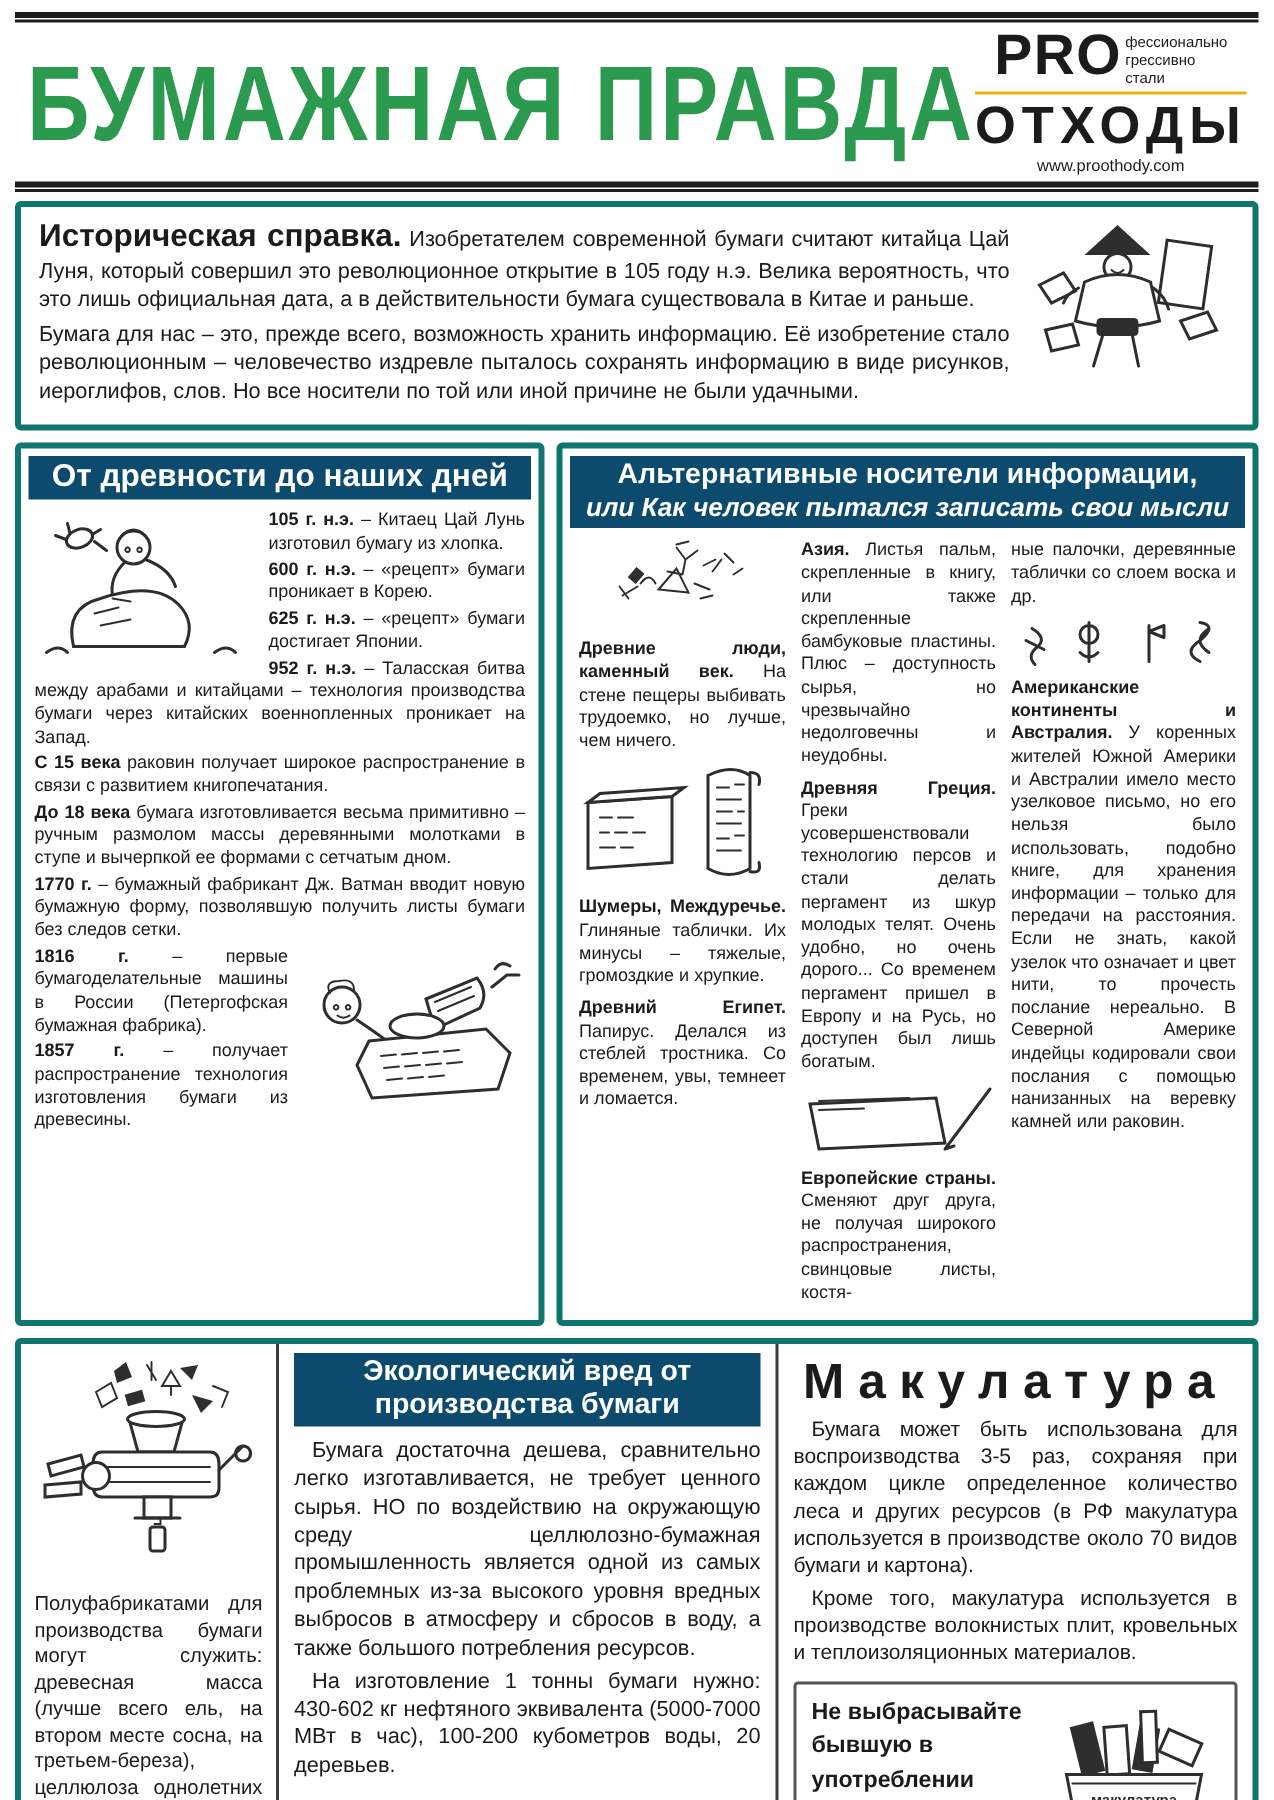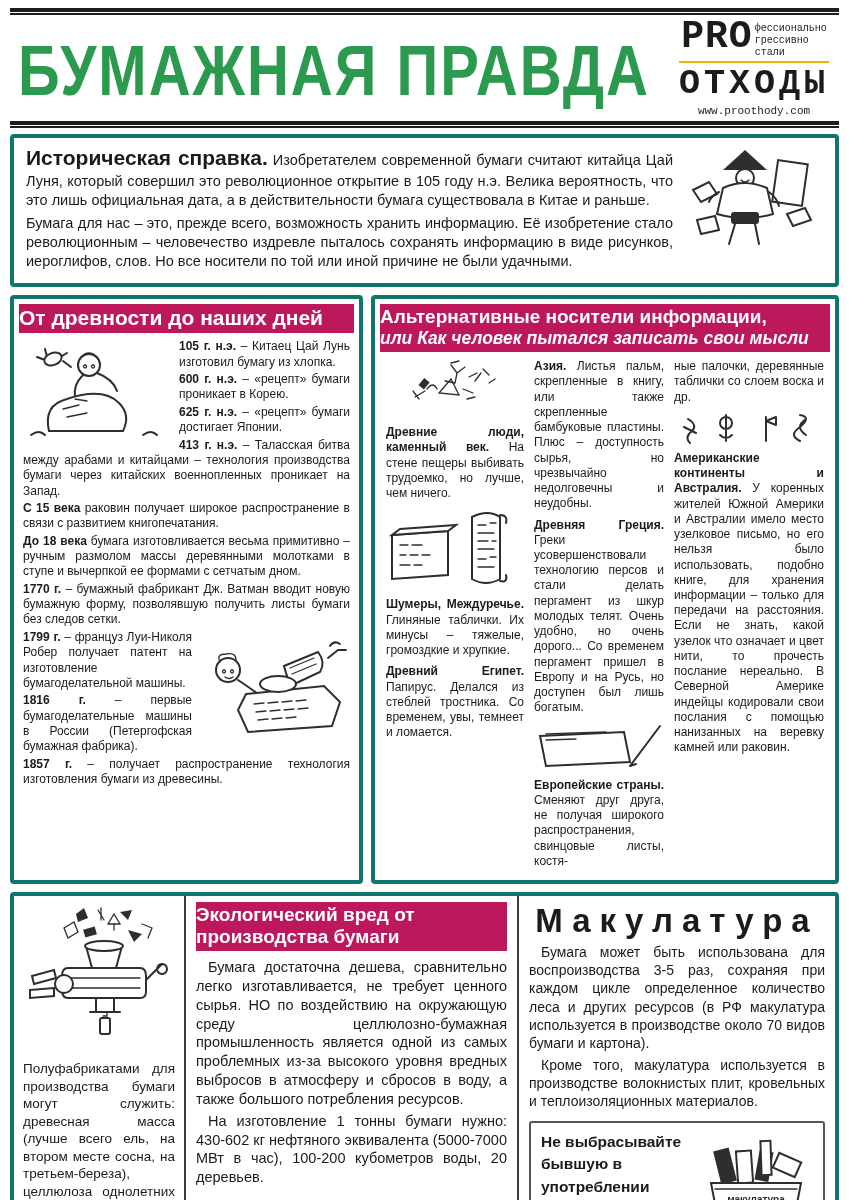--- a/index.html
+++ b/index.html
@@ -11,38 +11,38 @@
   }
   .rule-double { border-top:4px solid #1d1d1d; border-bottom:2px solid #1d1d1d; height:7px; }
   .box { border:4px solid #0f766e; border-radius:4px; background:#fff; }
 
   
   .masthead { display:flex; justify-content:space-between; align-items:center; padding:6px 8px 4px; }
   .masthead-title {
     color:#2b9a4e; font-weight:bold; font-size:58px; letter-spacing:2px;
     transform:scaleY(1.22); transform-origin:left center; display:inline-block; white-space:nowrap;
   }
-  .logo { text-align:center; padding-right:2px;font-family:Liberation Mono, monospace; }
+  .logo { text-align:center; padding-right:2px; }
   .logo-top { display:flex; align-items:flex-start; justify-content:center; }
   .logo-pro { font-size:38px; font-weight:bold; line-height:0.85; letter-spacing:1px; }
   .logo-suffixes { font-size:10px; text-align:left; line-height:1.2; margin-left:2px; margin-top:2px; }
   .logo-name { font-size:35px; font-weight:bold; letter-spacing:4px; border-top:2px solid #eab308; margin-top:2px; padding-top:1px; }
   .logo-url { font-size:11px; margin-top:1px; }
 
   
   .intro { margin-top:6px; padding:6px 12px 8px; font-size:14.5px; line-height:1.32; text-align:justify; }
   .intro-lead { font-size:21px; font-weight:bold; }
   .intro p { margin:0 0 4px; }
   .intro-illustration { float:right; width:140px; height:108px; margin:2px 0 2px 10px; }
 
   
   .columns-top { display:flex; gap:8px; margin-top:8px; align-items:stretch; }
   .col-left { width:374px; padding:5px; }
   .col-right { flex:1; padding:5px; }
-  .green-banner { background:#be185d; color:#fff; font-weight:bold; text-align:left; padding:2px 0 3px; }
+  .green-banner { background:#0c4a6e; color:#fff; font-weight:bold; text-align:center; padding:2px 0 3px; }
   .banner-1line { font-size:21px; }
   .banner-l1 { font-size:19px; line-height:1.15; }
   .banner-l2 { font-size:17.5px; font-style:italic; line-height:1.2; }
   .timeline { padding:6px 4px 0; font-size:12px; line-height:1.28; text-align:justify; }
   .timeline p { margin:0 0 2px; }
   .b { font-weight:bold; }
   .caveman-svg { float:left; width:148px; height:104px; margin:0 8px 2px 0; }
   .typewriter-svg { float:right; width:150px; height:104px; margin:2px 0 0 8px; }
 
   .alt-cols { display:flex; gap:10px; padding:7px 6px 0; }
@@ -133,36 +133,35 @@
           <circle class="wh" cx="66" cy="26" r="11"></circle>
           <path class="th" d="M58,18 q8,-8 16,0 M62,26 a1.5,1.5 0 1,0 0.1,0 M70,26 a1.5,1.5 0 1,0 0.1,0"></path>
           <path class="ln" d="M74,34 q16,6 20,18 M60,36 q-10,10 -8,22"></path>
           <path class="wh" d="M26,92 q-6,-26 18,-32 q36,-12 52,4 q12,12 4,28 Z"></path>
           <path class="th" d="M40,70 l16,-4 M44,78 l20,-4 M52,60 l12,2"></path>
           <path class="ln" d="M8,96 q8,-6 14,0 M120,96 q8,-6 14,0"></path>
         </svg>
         <p><span class="b">105 г. н.э.</span> <span>– Китаец Цай Лунь изготовил бумагу из хлопка.</span></p>
         <p><span class="b">600 г. н.э.</span> <span>– «рецепт» бумаги проникает в Корею.</span></p>
         <p><span class="b">625 г. н.э.</span> <span>– «рецепт» бумаги достигает Японии.</span></p>
-        <p><span class="b">413 г. н.э.</span> <span>– Таласская битва между арабами и китайцами – технология производства бумаги через китайских военнопленных проникает на Запад.</span></p>
+        <p><span class="b">952 г. н.э.</span> <span>– Таласская битва между арабами и китайцами – технология производства бумаги через китайских военнопленных проникает на Запад.</span></p>
         <p><span class="b">С 15 века</span> <span>раковин получает широкое распространение в связи с развитием книгопечатания.</span></p>
         <p><span class="b">До 18 века</span> <span>бумага изготовливается весьма примитивно – ручным размолом массы деревянными молотками в ступе и вычерпкой ее формами с сетчатым дном.</span></p>
         <p><span class="b">1770 г.</span> <span>– бумажный фабрикант Дж. Ватман вводит новую бумажную форму, позволявшую получить листы бумаги без следов сетки.</span></p>
         <svg class="typewriter-svg" viewBox="0 0 150 104">
           <circle class="wh" cx="28" cy="38" r="12"></circle>
           <path class="th" d="M20,30 q-4,-8 6,-8 q10,-2 10,6 M24,38 a1.5,1.5 0 1,0 0.1,0 M32,38 a1.5,1.5 0 1,0 0.1,0 M25,45 q4,3 8,0"></path>
           <path class="ln" d="M38,48 q12,8 20,14"></path>
           <path class="wh" d="M46,62 l78,-8 16,16 -8,24 -84,6 -10,-22 Z"></path>
           <path class="th" d="M54,72 l10,-1 M68,71 l10,-1 M82,70 l10,-1 M96,69 l10,-1 M56,80 l10,-1 M70,79 l10,-1 M84,78 l10,-1 M98,77 l10,-1 M58,88 l10,-1 M72,87 l10,-1 M86,86 l10,-1"></path>
           <path class="wh" d="M84,34 l34,-14 q8,10 2,20 l-30,14 Z"></path>
           <path class="th" d="M90,36 l24,-10 M92,42 l24,-10"></path>
           <ellipse class="wh" cx="78" cy="52" rx="18" ry="8"></ellipse>
           <path class="ln" d="M128,26 l10,-8 M138,18 h8 M130,14 q4,-6 10,-2"></path>
         </svg>
-        <p><span class="b">1799 г.</span> <span>– француз Луи-Николя Робер получает патент на изготовление бумагоделательной машины.</span></p>
         <p><span class="b">1816 г.</span> <span>– первые бумагоделательные машины в России (Петергофская бумажная фабрика).</span></p>
         <p><span class="b">1857 г.</span> <span>– получает распространение технология изготовления бумаги из древесины.</span></p>
       </div>
     </div>
 
     <div class="col-right box">
       <div class="green-banner">
         <div class="banner-l1">Альтернативные носители информации,</div>
         <div class="banner-l2">или Как человек пытался записать свои мысли</div>
       </div>

